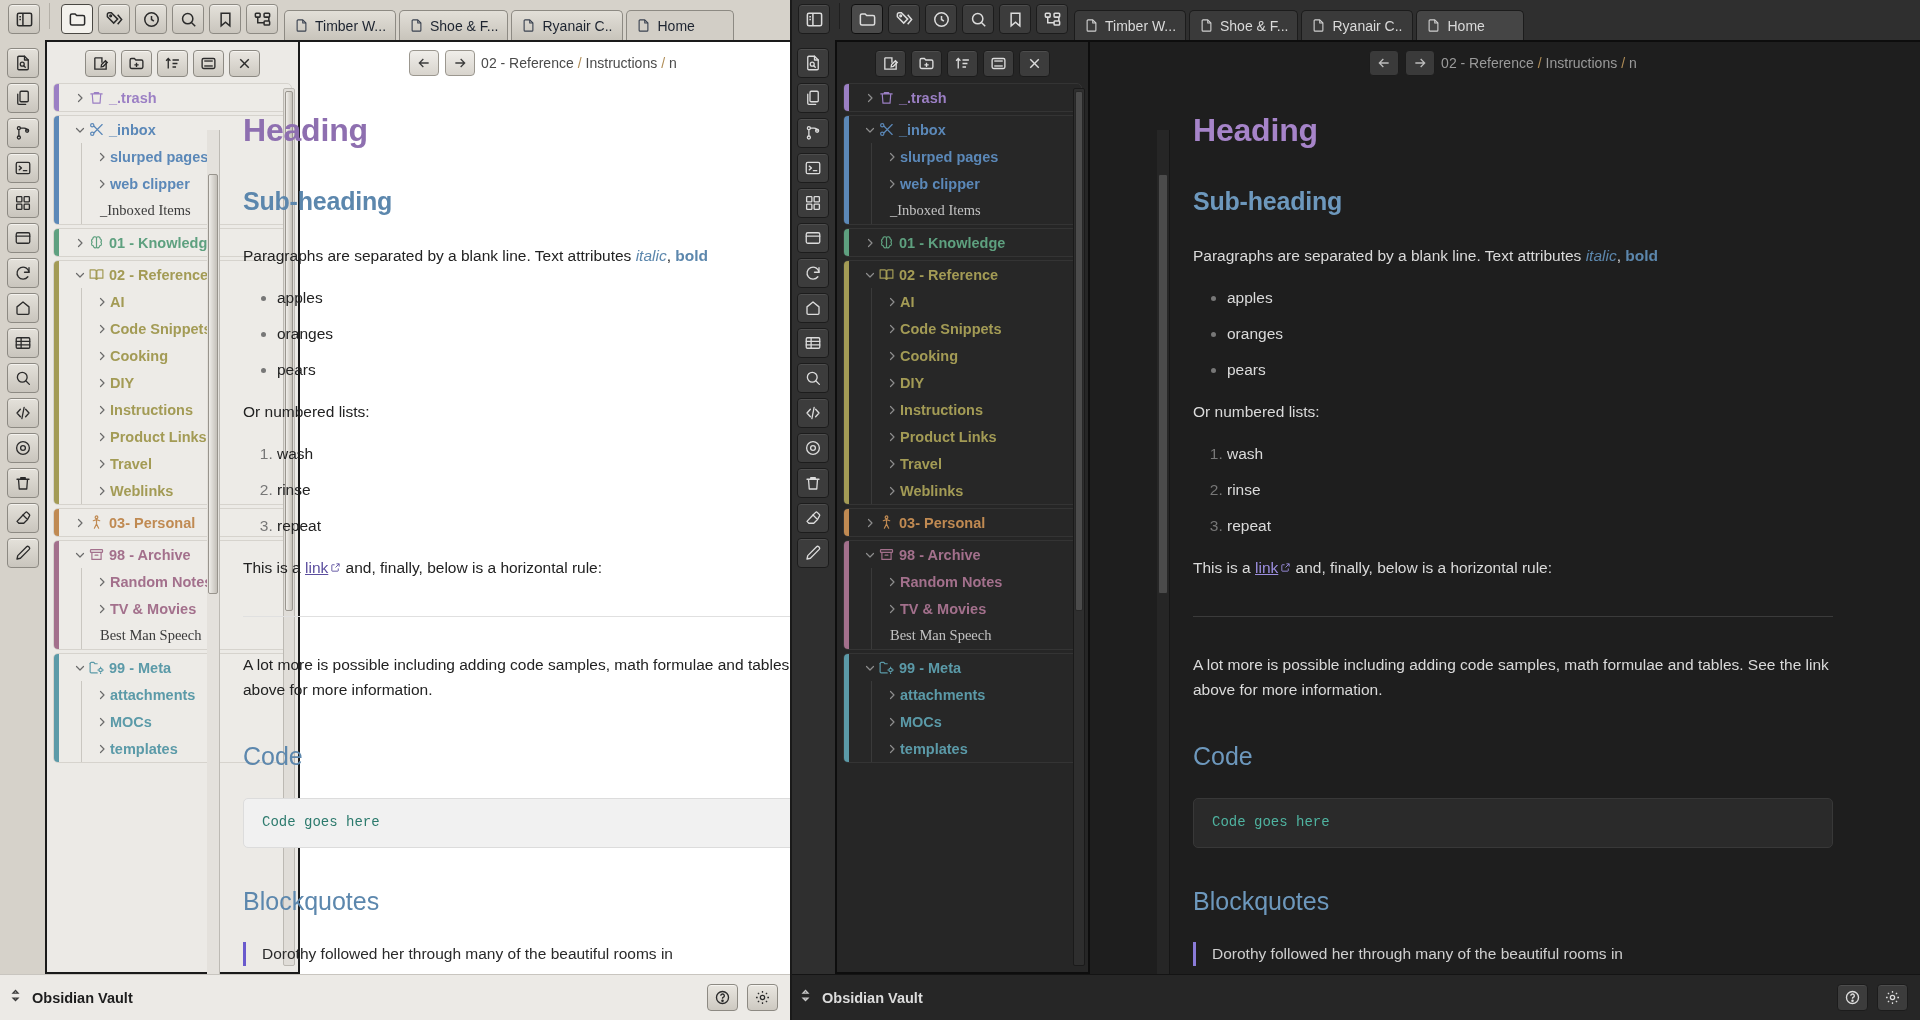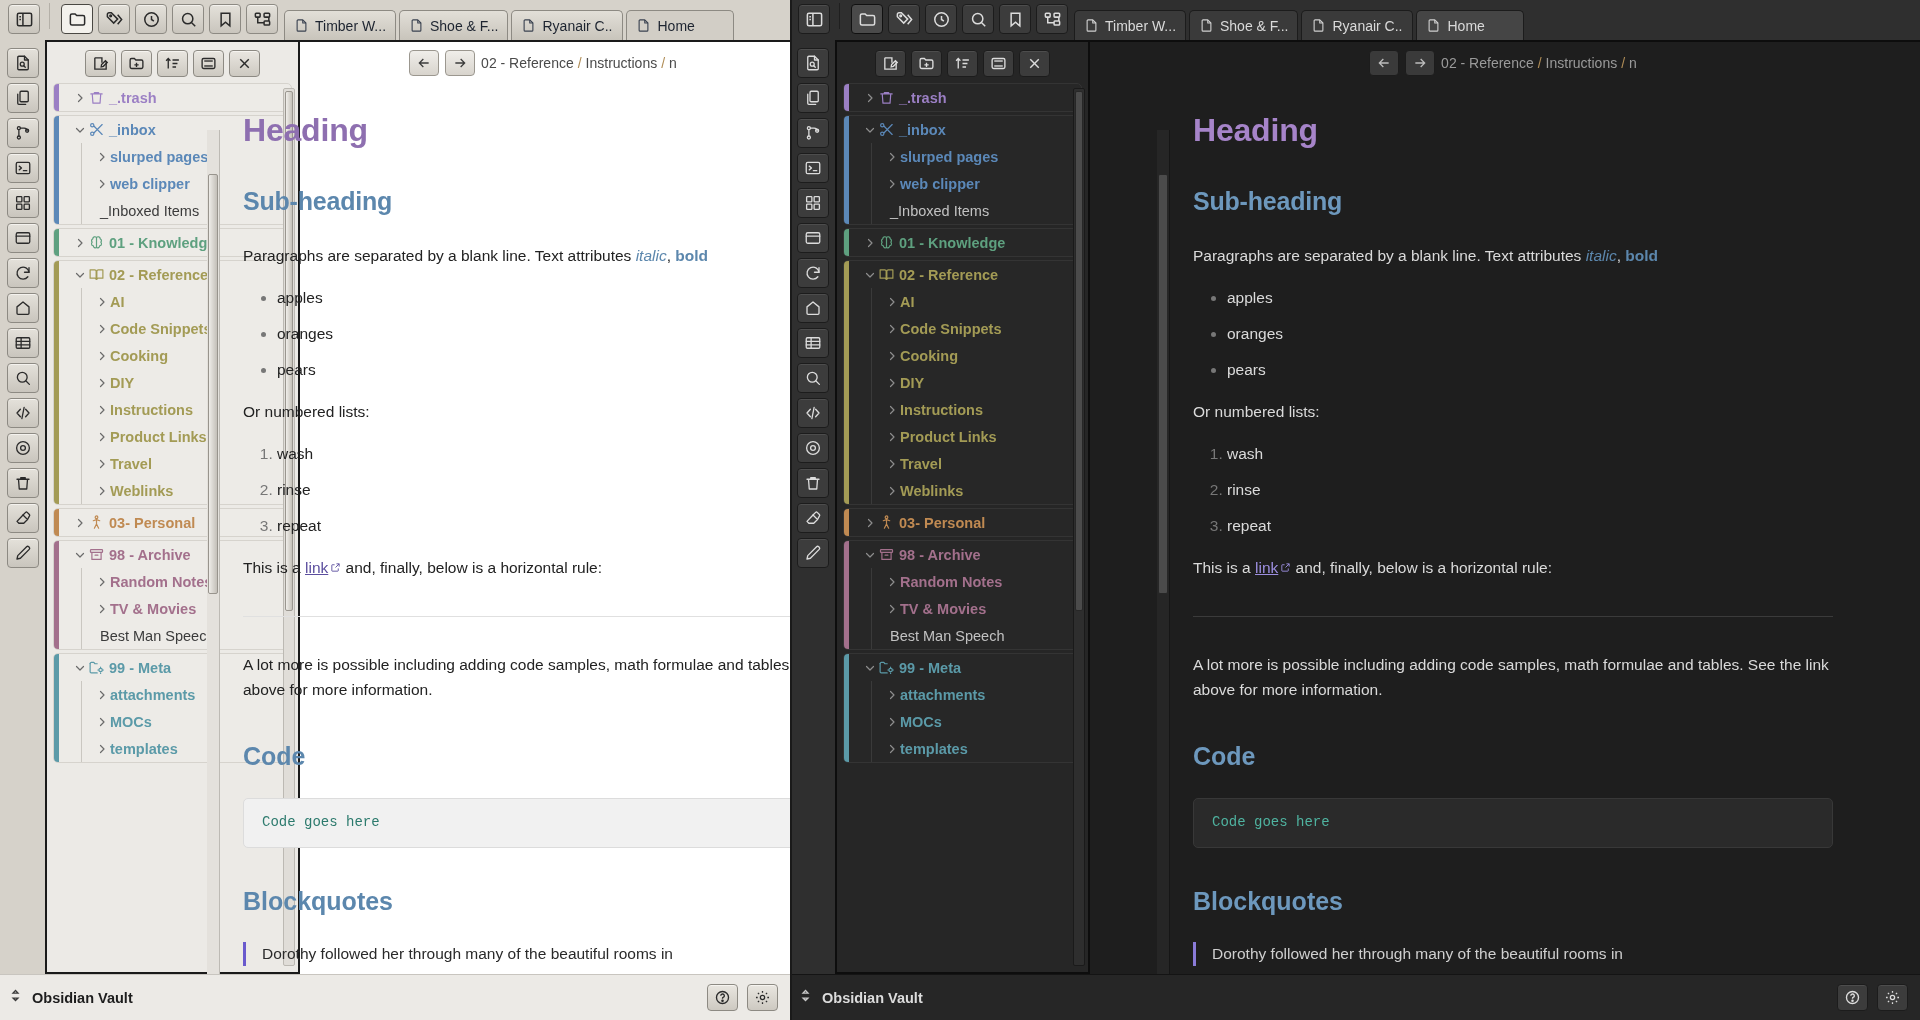--- a/index.html
+++ b/index.html
@@ -101,21 +101,21 @@
   .win-dark  .row.child::before { background: #3a3a3a; }
   .row.file.child { padding-left: 46px; }
 
   .chev { width: 16px; flex: none; display: flex; align-items: center; justify-content: center; }
   .chev svg { width: 12px; height: 12px; }
   .win-light .chev svg { stroke: #6b6b6b; }
   .win-dark  .chev svg { stroke: #8d8d8d; }
   .fico { width: 21px; flex: none; display: flex; align-items: center; }
   .fico svg { width: 17px; height: 17px; }
   .rlabel { font-weight: 700; color: var(--accent); }
-  .row.file .rlabel { font-weight: 400; }
+  .row.file .rlabel { font-weight: 400; font-family: Liberation Serif, serif; }
   .win-light .row.file .rlabel { color: #3b3b3b; }
   .win-dark  .row.file .rlabel { color: #c2c2c2; }
 
   
   .exp-scroll { position: absolute; right: 3px; top: 46px; bottom: 6px; width: 12px; border-radius: 2px; }
   .win-light .exp-scroll { background: #e0ddd8; border: 1px solid #bcb9b3; }
   .win-dark  .exp-scroll { background: #2e2e2e; border: 1px solid #1a1a1a; }
   .exp-thumb { position: absolute; left: 1px; right: 1px; top: 2px; height: 520px; border-radius: 2px; }
   .win-light .exp-thumb { background: linear-gradient(90deg,#f0eeea,#c5c1b9); border: 1px solid #9a968f; }
   .win-dark  .exp-thumb { background: #4b4b4b; border: 1px solid #272727; }
@@ -171,21 +171,21 @@
   ul.md li, ol.md li { margin-bottom: 12px; }
   ul.md li::marker { color: #777; }
   ol.md li::marker { color: #777; }
   .lnk { color: #5b4e9e; text-decoration: underline; }
   .win-dark .lnk { color: #9d8fe0; }
   .ext-ico { display: inline-block; width: 11px; height: 11px; margin-left: 2px; vertical-align: baseline; }
   .hr { height: 1px; margin: 36px 0 36px 0; width: 640px; }
   .win-light .hr { background: #e0e0e0; }
   .win-dark  .hr { background: #3b3b3b; }
   .para2 { margin-bottom: 22px; max-width: 660px; line-height: 1.6; }
-  .h2b { font-size: 25px; font-weight: 700; color: #5c87ad; margin: 34px 0 22px 0; }
+  .h2b { font-size: 25px; font-weight: 400; color: #5c87ad; margin: 34px 0 22px 0; }
   .win-dark .h2b { color: #6d98bd; }
   .codeblock { border-radius: 5px; padding: 13px 18px; font-family: "Liberation Mono", monospace; font-size: 14px; width: 640px; }
   .win-light .codeblock { background: #f1f1f1; border: 1px solid #dcdcdc; color: #2c7a6d; }
   .win-dark  .codeblock { background: #2a2a2a; border: 1px solid #383838; color: #4fb3a0; }
   .bq { border-left: 3px solid #9d8fe0; padding-left: 16px; margin-top: 16px; }
   .win-light .bq { border-left-color: #6a5acd; color: #2a2a2a; }
   .win-dark  .bq { border-left-color: #8a7bd8; color: #cfcfcf; }
 
   
   .note-vscroll { position: absolute; left: 0; top: 46px; bottom: 0; width: 13px; }

